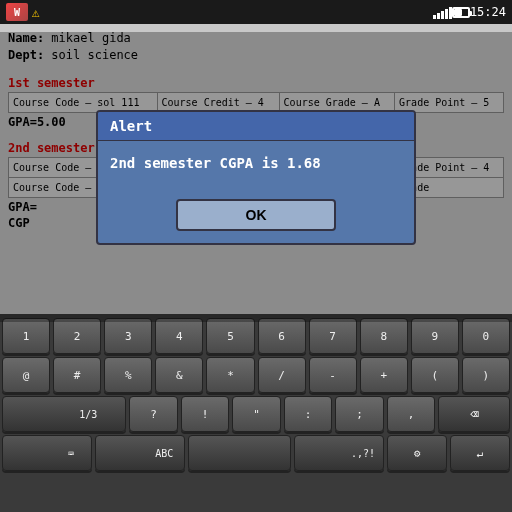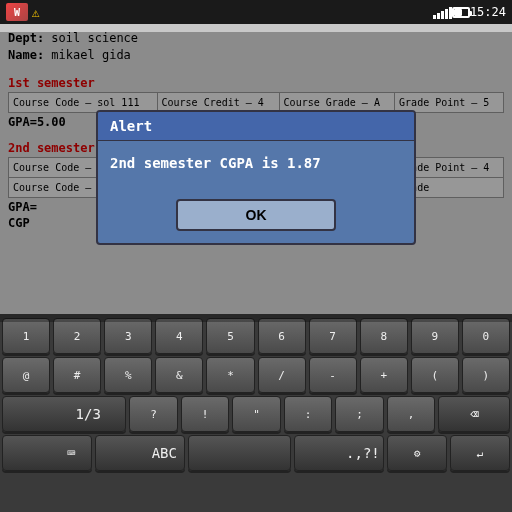--- a/index.html
+++ b/index.html
@@ -213,21 +213,21 @@
       min-width: 60px;
       flex: 1.6;
     }
     .kb-key.space {
       flex: 4;
     }
     .kb-key.backspace {
       flex: 1.5;
     }
     .kb-key.small-text {
-      font-size: 14px;
+      font-size: 10px;
       padding-left: 48px;
     }
     .back-arrow { font-size: 14px; }
   </style>
 </head>
 <body>
 
 <div id="status-bar">
   <div class="status-left">
     <div class="status-icon-box">
@@ -245,26 +245,26 @@
     </div>
     <div class="battery-icon">
       <div class="battery-fill"></div>
     </div>
     <span>15:24</span>
   </div>
 </div>
 
 <div id="main-content">
   <div class="info-line">
+    <strong>Name:</strong>
+    <span>mikael gida</span>
+  </div>
+  <div class="info-line">
     <strong>Dept:</strong>
     <span>soil science</span>
-  </div>
-  <div class="info-line">
-    <strong>Name:</strong>
-    <span>mikael gida</span>
   </div>
 
   <div class="semester-label">1st semester</div>
   <table class="course-table">
     <tbody>
         <tr>
       <td>Course Code – sol 111</td>
       <td>Course Credit – 4</td>
       <td>Course Grade – A</td>
       <td>Grade Point – 5</td>
@@ -291,21 +291,21 @@
   </tbody>
     </table>
   <div class="gpa-line">GPA=</div>
   <div class="gpa-line">CGP</div>
 
   <div id="alert-overlay">
     <div id="alert-box">
       <div id="alert-title-bar">
         <span>Alert</span>
       </div>
-      <div id="alert-message">2nd semester CGPA is 1.87</div>
+      <div id="alert-message">2nd semester CGPA is 1.68</div>
       <button id="alert-ok-btn">OK</button>
     </div>
   </div>
 </div>
 
 <div id="keyboard">
 
   <div class="kb-row">
     <div class="kb-key">1</div>
     <div class="kb-key">2</div>

